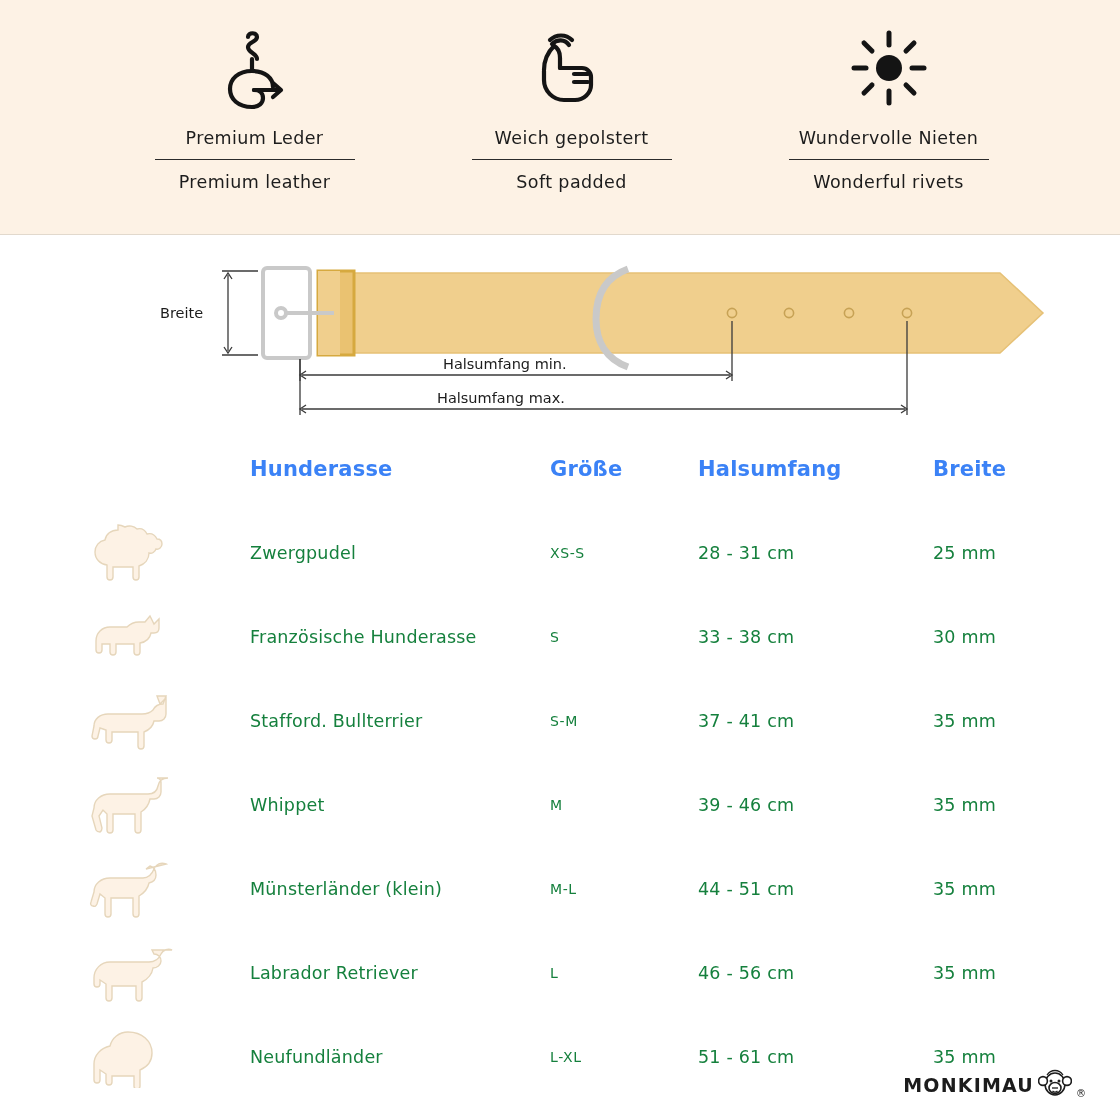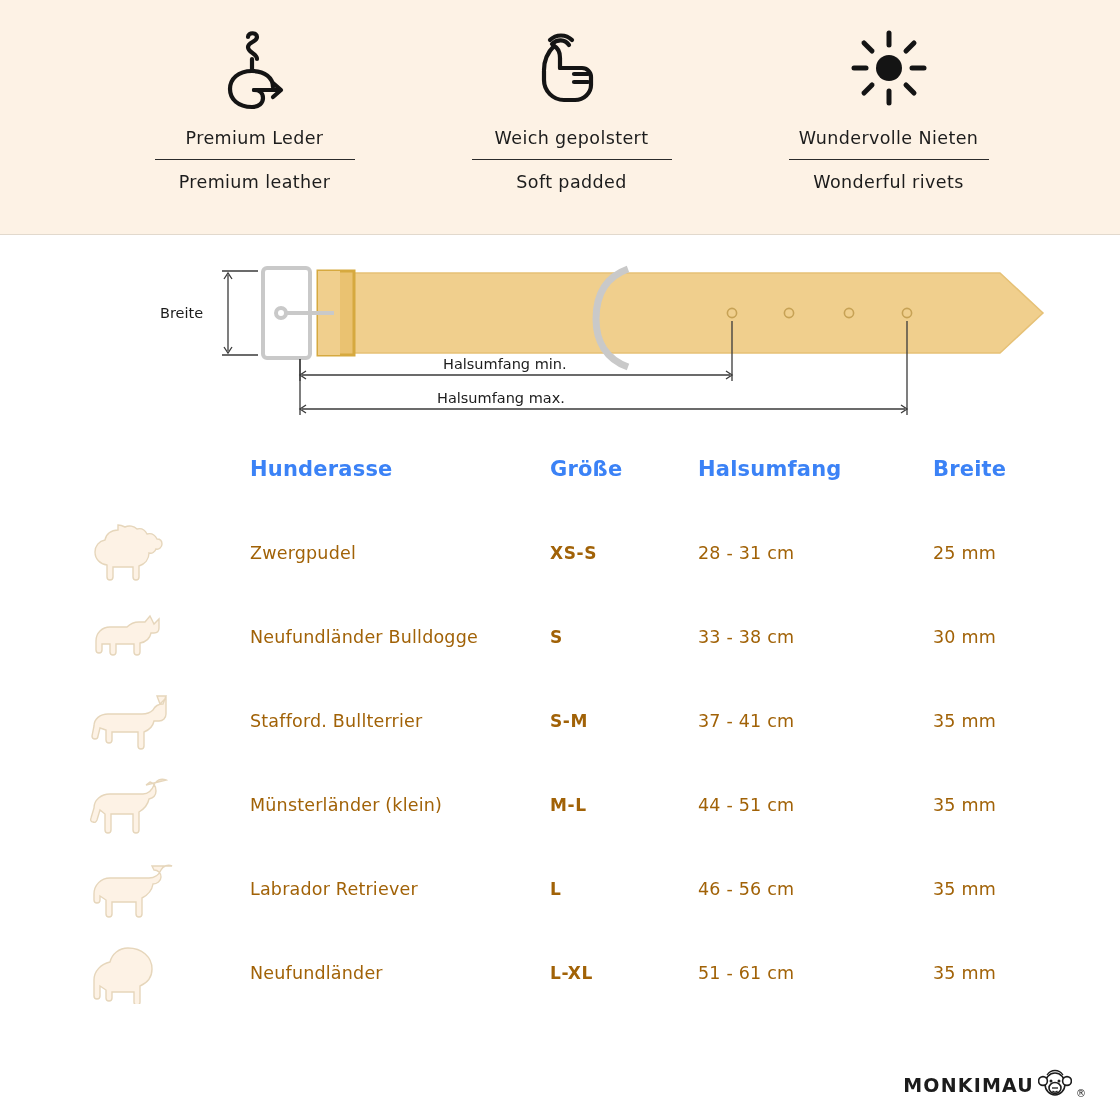--- a/index.html
+++ b/index.html
@@ -78,24 +78,24 @@
   th.col-breed, td.col-breed { width: 300px; }
   th.col-size, td.col-size { width: 148px; }
   th.col-neck, td.col-neck { width: 235px; }
   th.col-width, td.col-width { width: auto; }
 
   tbody td {
     font-size: 17.5px;
     padding: 11px 0;
     vertical-align: middle;
     letter-spacing: .2px;
-    color: #a16207;
+    color: #15803d;
     height: 75px;
   }
-  td.col-size { font-weight: bold; font-size: 17px; letter-spacing: .6px; }
+  td.col-size { font-weight: normal; font-size: 14px; letter-spacing: .6px; }
   td.col-icon { text-align: left; padding-left: 28px; }
   .dog-svg { display: block; }
 
   
   .footer-logo {
     position: absolute;
     right: 34px;
     bottom: 18px;
     display: flex;
     align-items: center;
@@ -252,38 +252,49 @@
         <td class="col-neck">28 - 31 cm</td>
         <td class="col-width">25 mm</td>
       </tr>
 
       <tr>
         <td class="col-icon">
           <svg class="dog-svg" width="96" height="62" viewBox="0 0 96 62" fill="#fdf2e5" stroke="#e6d6bb" stroke-width="1.4">
             <path d="M62 10l-5 6h-6c-5 0-9 2-12 5H22c-8 0-14 6-14 14v9c0 2 1 3 3 3s3-1 3-3v-6h8v8c0 2 1 3 3 3s3-1 3-3v-8h18v8c0 2 1 3 3 3s3-1 3-3v-9c6-1 10-5 11-10h3c3 0 5-2 5-5v-9l-5 5-4-8z"></path>
           </svg>
         </td>
-        <td class="col-breed">Neufundländer Bulldogge</td>
+        <td class="col-breed">Französische Hunderasse</td>
         <td class="col-size">S</td>
         <td class="col-neck">33 - 38 cm</td>
         <td class="col-width">30 mm</td>
       </tr>
 
       <tr>
         <td class="col-icon">
           <svg class="dog-svg" width="104" height="62" viewBox="0 0 104 62" fill="#fdf2e5" stroke="#e6d6bb" stroke-width="1.4">
             <path d="M78 6l-3 8c-4 0-8 2-10 6-3 3-7 4-11 4H20c-8 0-14 5-14 12l-2 10c0 2 1 3 3 3s3-1 3-3l2-8 6 2v10c0 2 1 3 3 3s3-1 3-3V42h26v14c0 2 1 3 3 3s3-1 3-3V42c5-2 9-6 10-11h5c4 0 7-3 7-7V8l-6 6-3-8z"></path>
           </svg>
         </td>
         <td class="col-breed">Stafford. Bullterrier</td>
         <td class="col-size">S-M</td>
         <td class="col-neck">37 - 41 cm</td>
         <td class="col-width">35 mm</td>
       </tr>
 
+      <tr>
+        <td class="col-icon">
+          <svg class="dog-svg" width="104" height="62" viewBox="0 0 104 62" fill="#fdf2e5" stroke="#e6d6bb" stroke-width="1.4">
+            <path d="M80 4c-5 0-9 3-10 8-1 5-5 8-10 8H22C13 20 6 26 6 34l-2 8 4 14c1 2 2 2 4 2 2-1 2-2 2-4l-3-12 4-6 4 4v16c0 2 1 3 3 3s3-1 3-3V40h22v16c0 2 1 3 3 3s3-1 3-3V38c5-3 8-8 9-13h4c4 0 7-3 7-7V8c0-2-2-4-4-4z"></path>
+          </svg>
+        </td>
+        <td class="col-breed">Whippet</td>
+        <td class="col-size">M</td>
+        <td class="col-neck">39 - 46 cm</td>
+        <td class="col-width">35 mm</td>
+      </tr>
 
       <tr>
         <td class="col-icon">
           <svg class="dog-svg" width="104" height="62" viewBox="0 0 104 62" fill="#fdf2e5" stroke="#e6d6bb" stroke-width="1.4">
             <path d="M78 6c-5-2-10 0-12 5-2 5-6 9-11 9H22c-9 0-16 6-16 14l-3 10c-1 2 0 4 2 4 2 1 3 0 4-2l3-10 5 4v16c0 2 1 3 3 3s3-1 3-3V40h22v16c0 2 1 3 3 3s3-1 3-3V38c5-3 9-8 10-13 4-1 7-4 7-8 0-4-2-8-6-9l-4 3z"></path>
           </svg>
         </td>
         <td class="col-breed">Münsterländer (klein)</td>
         <td class="col-size">M-L</td>
         <td class="col-neck">44 - 51 cm</td>

